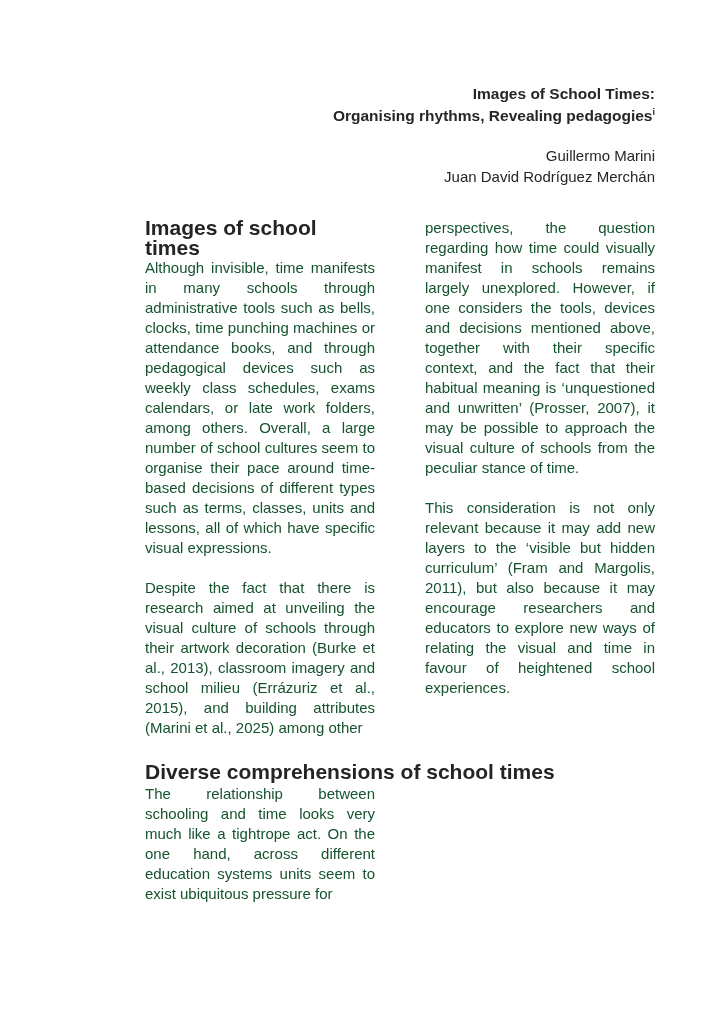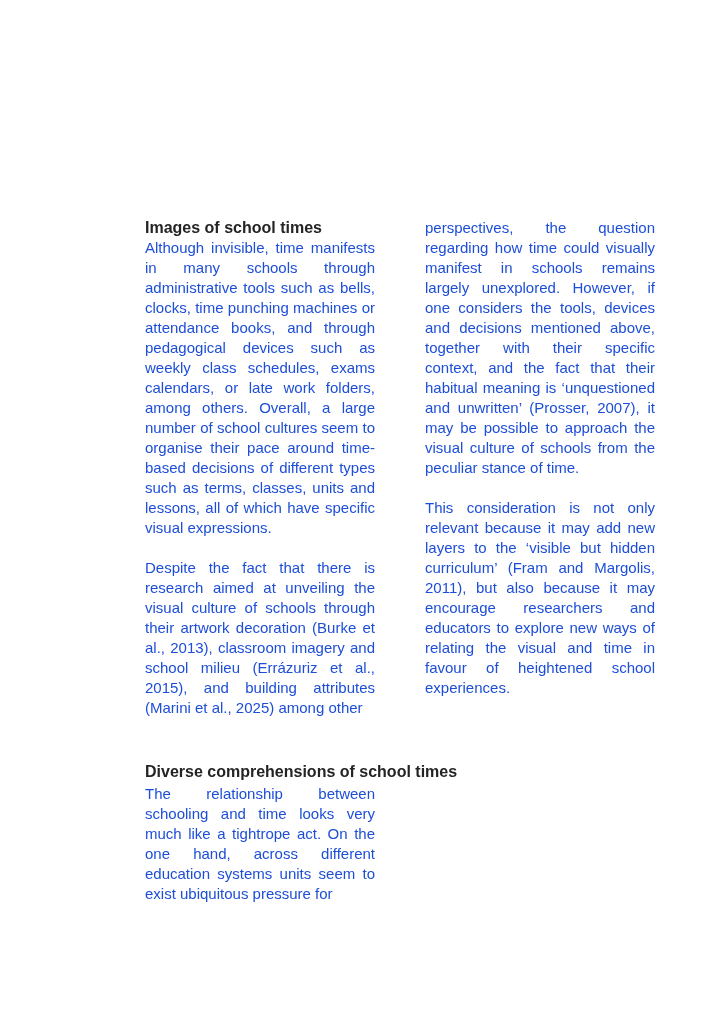--- a/index.html
+++ b/index.html
@@ -47,44 +47,52 @@
   .cols {
     display: flex;
     gap: 50px;
   }
   .col {
     width: 230px;
     flex: 0 0 230px;
   }
   h2.doc-heading {
     margin: 0;
-    font-size: 16px;
+    font-size: 21px;
     font-weight: bold;
     line-height: 20px;
     color: #242424;
   }
   .section-2 h2.doc-heading { margin-bottom: 2px; }
   p.doc-par {
     margin: 0;
     font-size: 15px;
     line-height: 20px;
     text-align: justify;
-    color: #1d4ed8;
+    color: #14532d;
   }
   p.doc-par + p.doc-par { margin-top: 20px; }
   p.doc-par sup {
     font-size: 9px;
     line-height: 0;
   }
 </style>
 </head>
 <body>
 
 <div class="page">
 
+  <header class="title-block">
+    <div class="title-line">Images of School Times:</div>
+    <div class="title-line"><span>Organising rhythms, Revealing pedagogies</span><sup>i</sup></div>
+    <div class="authors">
+      <div>Guillermo Marini</div>
+      <div>Juan David Rodríguez Merchán</div>
+    </div>
+  </header>
 
   <section class="section section-1">
     <div class="cols">
       <div class="col">
         <h2 class="doc-heading">Images of school times</h2>
         <p class="doc-par">Although invisible, time manifests in many schools through administrative tools such as bells, clocks, time punching machines or attendance books, and through pedagogical devices such as weekly class schedules, exams calendars, or late work folders, among others. Overall, a large number of school cultures seem to organise their pace around time-based decisions of different types such as terms, classes, units and lessons, all of which have specific visual expressions.</p>
         <p class="doc-par">Despite the fact that there is research aimed at unveiling the visual culture of schools through their artwork decoration (Burke et al., 2013), classroom imagery and school milieu (Errázuriz et al., 2015), and building attributes (Marini et al., 2025) among other</p>
       </div>
       <div class="col">
         <p class="doc-par">perspectives, the question regarding how time could visually manifest in schools remains largely unexplored. However, if one considers the tools, devices and decisions mentioned above, together with their specific context, and the fact that their habitual meaning is ‘unquestioned and unwritten’ (Prosser, 2007), it may be possible to approach the visual culture of schools from the peculiar stance of time.</p>

